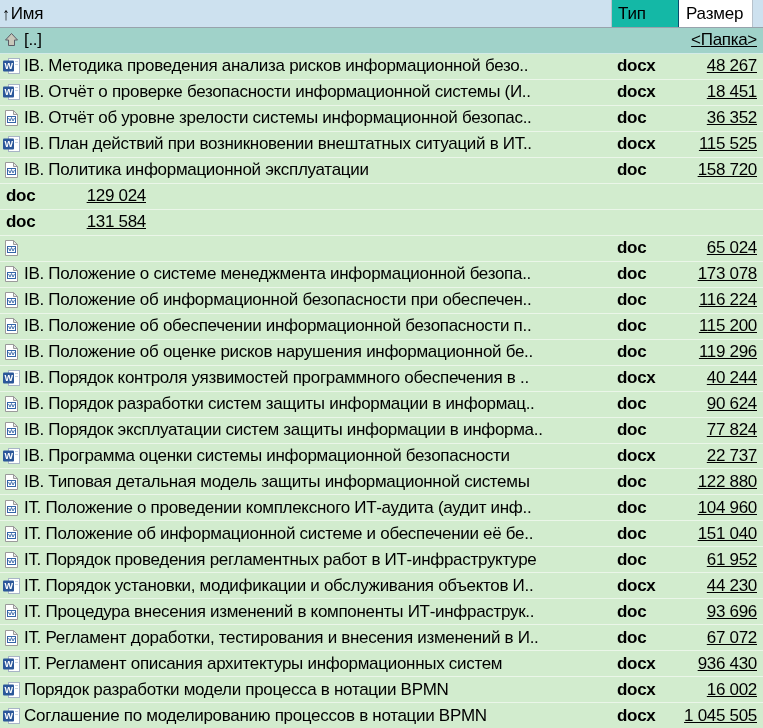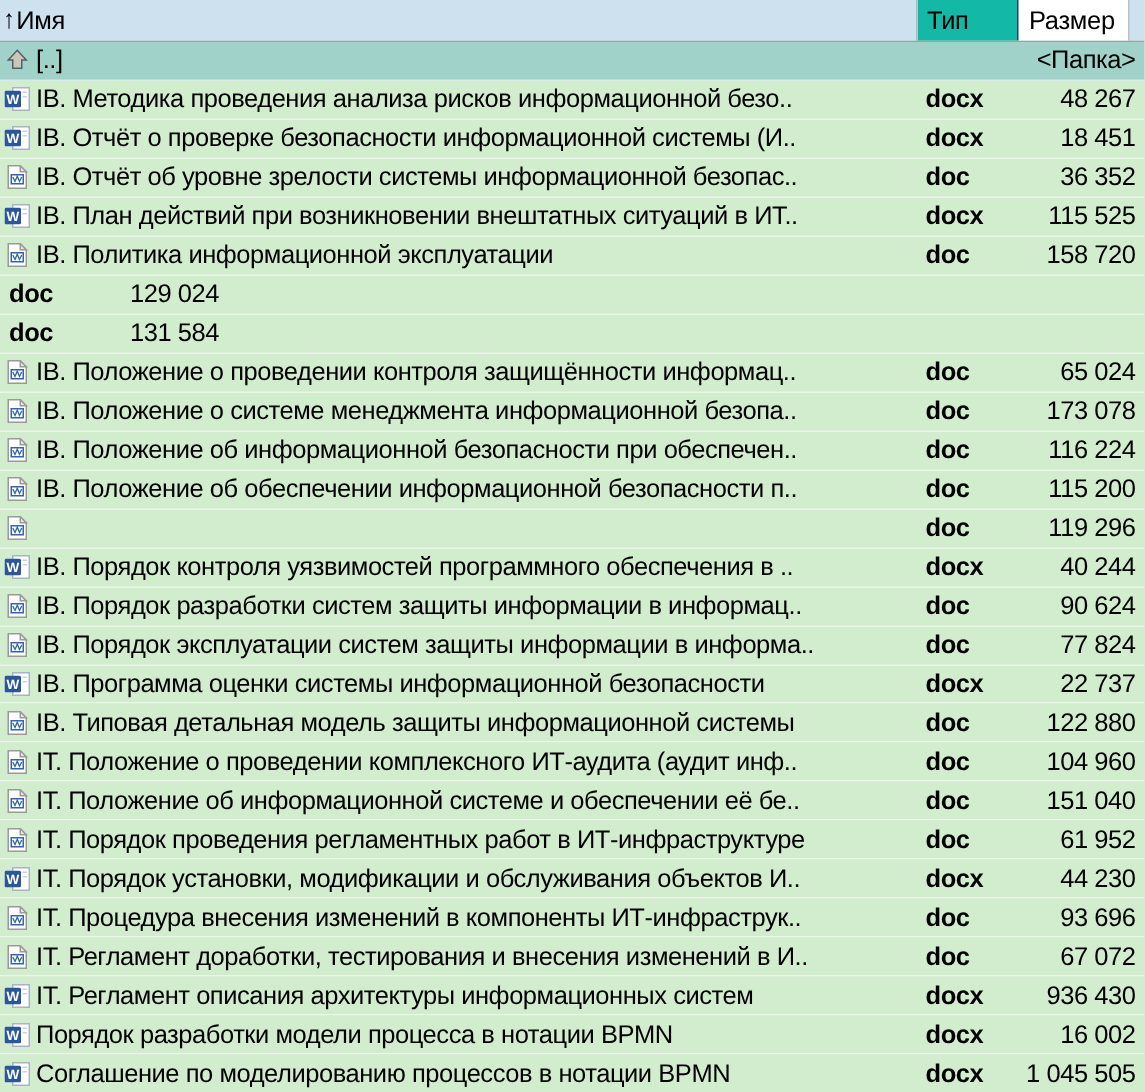--- a/index.html
+++ b/index.html
@@ -42,21 +42,21 @@
   }
   .row:last-child{border-bottom:none;}
   .row.parent{background:#a0d2c9;}
   .cell-name{
     flex:1 1 auto;display:flex;align-items:center;gap:4px;
     padding-left:3px;overflow:hidden;white-space:nowrap;min-width:0;
   }
   .cell-name .fname{overflow:hidden;white-space:nowrap;}
   .icon{flex:0 0 17px;width:17px;height:16px;display:inline-block;}
   .cell-type{flex:0 0 67px;padding-left:6px;box-sizing:border-box;white-space:nowrap;overflow:hidden;font-weight:bold;}
-  .cell-size{flex:0 0 85px;text-align:right;padding-right:6px;box-sizing:border-box;white-space:nowrap;}
+  .cell-size{flex:0 0 85px;text-align:right;padding-right:6px;box-sizing:border-box;white-space:nowrap;text-decoration:underline;}
 </style>
 </head>
 <body>
 
 <div class="panel">
   <div class="header">
     <div class="hdr-name">
       <span class="sort-arrow">↑</span>
       <span>Имя</span>
     </div>
@@ -156,21 +156,20 @@
         <div class="cell-size">131 584</div>
       </div>
       <div class="row">
         <div class="cell-name">
           <span class="icon"><svg width="17" height="16" viewBox="0 0 17 16">
               <path d="M2.5 0.5 H10.5 L14.5 4.5 V15.5 H2.5 Z" fill="#ffffff" stroke="#9a9a9a"></path>
               <path d="M10.5 0.5 V4.5 H14.5 Z" fill="#e6e6e6" stroke="#9a9a9a"></path>
               <rect x="4.5" y="6.5" width="8" height="6" fill="#ffffff" stroke="#3565a8"></rect>
               <path d="M5.5 8 L7 11 L8.5 7.5 L10 11 L11.5 8" stroke="#3565a8" fill="none" stroke-width="0.9"></path>
             </svg></span>
-          <span class="fname">IB. Положение о проведении контроля защищённости информац..</span>
         </div>
         <div class="cell-type">doc</div>
         <div class="cell-size">65 024</div>
       </div>
       <div class="row">
         <div class="cell-name">
           <span class="icon"><svg width="17" height="16" viewBox="0 0 17 16">
               <path d="M2.5 0.5 H10.5 L14.5 4.5 V15.5 H2.5 Z" fill="#ffffff" stroke="#9a9a9a"></path>
               <path d="M10.5 0.5 V4.5 H14.5 Z" fill="#e6e6e6" stroke="#9a9a9a"></path>
               <rect x="4.5" y="6.5" width="8" height="6" fill="#ffffff" stroke="#3565a8"></rect>
@@ -208,20 +207,21 @@
         <div class="cell-size">115 200</div>
       </div>
       <div class="row">
         <div class="cell-name">
           <span class="icon"><svg width="17" height="16" viewBox="0 0 17 16">
               <path d="M2.5 0.5 H10.5 L14.5 4.5 V15.5 H2.5 Z" fill="#ffffff" stroke="#9a9a9a"></path>
               <path d="M10.5 0.5 V4.5 H14.5 Z" fill="#e6e6e6" stroke="#9a9a9a"></path>
               <rect x="4.5" y="6.5" width="8" height="6" fill="#ffffff" stroke="#3565a8"></rect>
               <path d="M5.5 8 L7 11 L8.5 7.5 L10 11 L11.5 8" stroke="#3565a8" fill="none" stroke-width="0.9"></path>
             </svg></span>
+          <span class="fname">IB. Положение об оценке рисков нарушения информационной бе..</span>
         </div>
         <div class="cell-type">doc</div>
         <div class="cell-size">119 296</div>
       </div>
       <div class="row">
         <div class="cell-name">
           <span class="icon"><svg width="17" height="16" viewBox="0 0 17 16">
               <rect x="5.5" y="0.5" width="11" height="15" fill="#ffffff" stroke="#a7b4c6"></rect>
               <line x1="12" y1="3.5" x2="15" y2="3.5" stroke="#c9d4e2"></line>
               <line x1="12" y1="6.5" x2="15" y2="6.5" stroke="#c9d4e2"></line>

